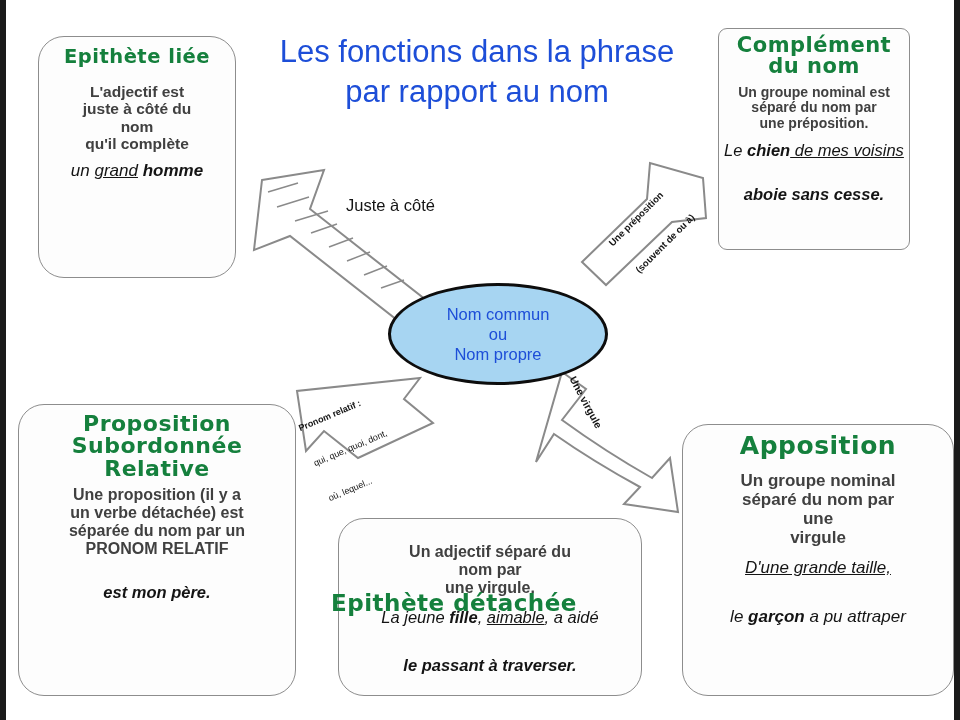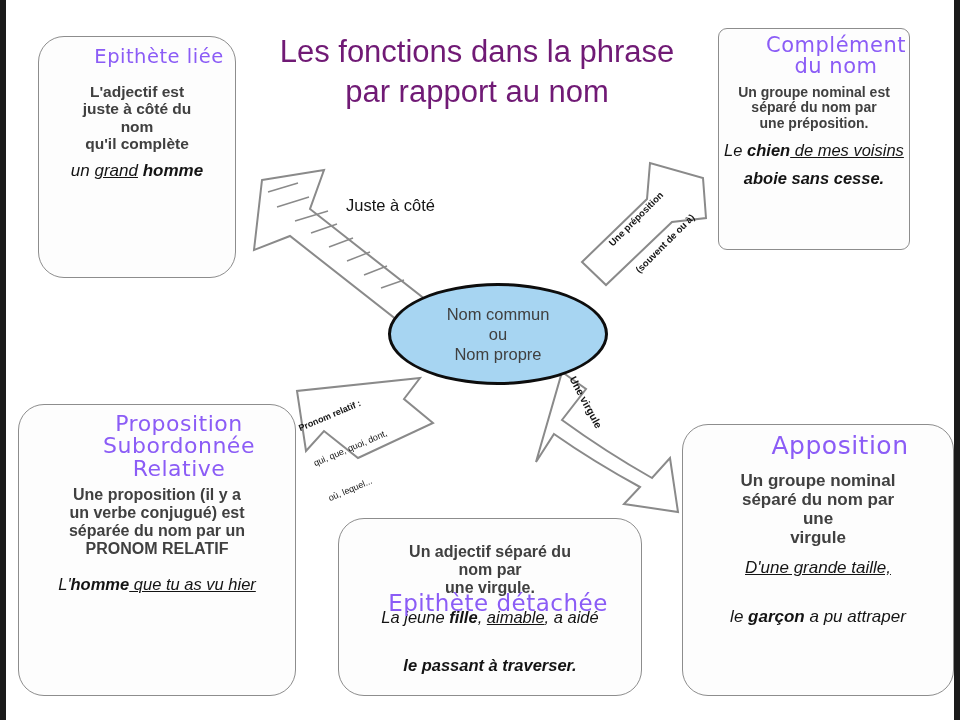--- a/index.html
+++ b/index.html
@@ -23,26 +23,25 @@
   .box {
     position: absolute;
     box-sizing: border-box;
     border: 1.5px solid #8d8d8d;
     border-radius: 26px;
     background: #fdfdfd;
     text-align: center;
   }
 
   .cat-title {
-    color: #8b5cf6;
-    font-weight: normal;
+    color: #15803d;
+    font-weight: bold;
     line-height: 1.02;
     font-family: "DejaVu Sans", sans-serif;
     letter-spacing: 0.5px;
-    margin-left: 44px;
   }
   .definition {
     color: #404040;
     font-weight: bold;
     line-height: 1.12;
     font-family: "Liberation Sans", sans-serif;
   }
   .example {
     color: #141414;
     font-style: italic;
@@ -56,41 +55,41 @@
 
   
   #main-title {
     position: absolute;
     left: 216px;
     top: 32px;
     width: 510px;
     text-align: center;
     font-size: 31px;
     line-height: 1.28;
-    color: #701a75;
+    color: #1d4ed8;
     font-family: "Liberation Sans", sans-serif;
   }
 
   
   #hub {
     position: absolute;
     left: 382px;
     top: 283px;
     width: 214px;
     height: 96px;
     border-radius: 50%;
     background: #a7d5f2;
     border: 3.5px solid #0d0d0d;
     display: flex;
     align-items: center;
     justify-content: center;
     text-align: center;
     font-size: 16.5px;
     line-height: 1.22;
-    color: #404040;
+    color: #1d4ed8;
     font-family: "Liberation Sans", sans-serif;
   }
 
   
   .arrow-label {
     position: absolute;
     color: #141414;
     font-family: "Liberation Sans", sans-serif;
     white-space: pre;
   }
@@ -189,34 +188,32 @@
 
   <div class="box" style="left:712px; top:28px; width:192px; height:222px;border-radius:9px;">
     <div class="cat-title" style="font-size:21px; margin-top:6px; white-space:pre-line;">Complément
 du nom</div>
     <div class="definition" style="font-size:14px; margin-top:7px; white-space:pre-line;">Un groupe nominal est
 séparé du nom par
 une préposition.</div>
     <div class="example" style="font-size:16.5px; margin-top:8px; white-space:nowrap;">
       <span class="plain">Le </span><span class="strong">chien</span><span class="ul"> de mes voisins</span>
     </div>
-    <div class="example" style="font-size:16.5px; margin-top:8px;">aboie sans cesse.</div>
+    <div class="example" style="font-size:16.5px; margin-top:24px;">aboie sans cesse.</div>
   </div>
 
   <div class="box" style="left:12px; top:404px; width:278px; height:292px;">
     <div class="cat-title" style="font-size:22px; margin-top:8px; white-space:pre-line;">Proposition
 Subordonnée
 Relative</div>
     <div class="definition" style="font-size:16px; margin-top:6px; white-space:pre-line;">Une proposition (il y a
-un verbe conjugué) est
+un verbe détachée) est
 séparée du nom par un
 PRONOM RELATIF</div>
-    <div class="example" style="font-size:16.5px; margin-top:16px; white-space:nowrap;">
-      <span class="plain">L'</span><span class="strong">homme</span><span class="ul"> que tu as vu hier</span>
-    </div>
+    <div class="example" style="font-size:16.5px; margin-top:24px;">est mon père.</div>
   </div>
 
   <div class="box" style="left:332px; top:518px; width:304px; height:178px;">
     <div class="definition" style="font-size:16px; margin-top:24px; white-space:pre-line;">Un adjectif séparé du
 nom par
 une virgule.</div>
     <div class="example" style="font-size:16.5px; margin-top:10px; white-space:nowrap;">
       <span class="plain">La jeune </span><span class="strong">fille</span><span class="plain">, </span><span class="ul">aimable</span><span class="plain">, a aidé</span>
     </div>
     <div class="example" style="font-size:16.5px; margin-top:28px;">le passant à traverser.</div>

